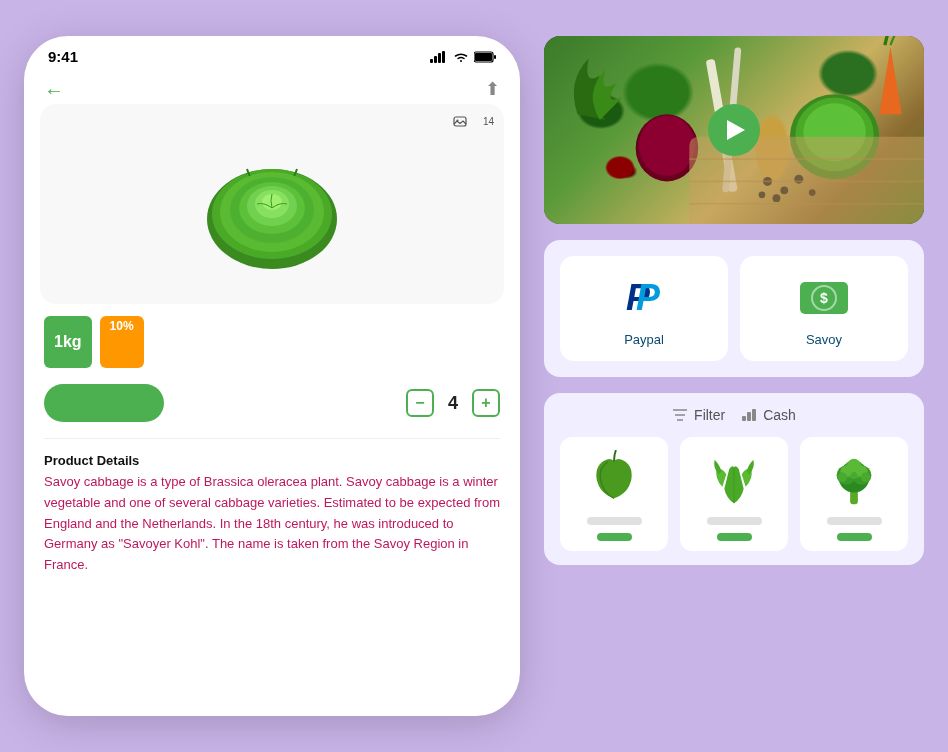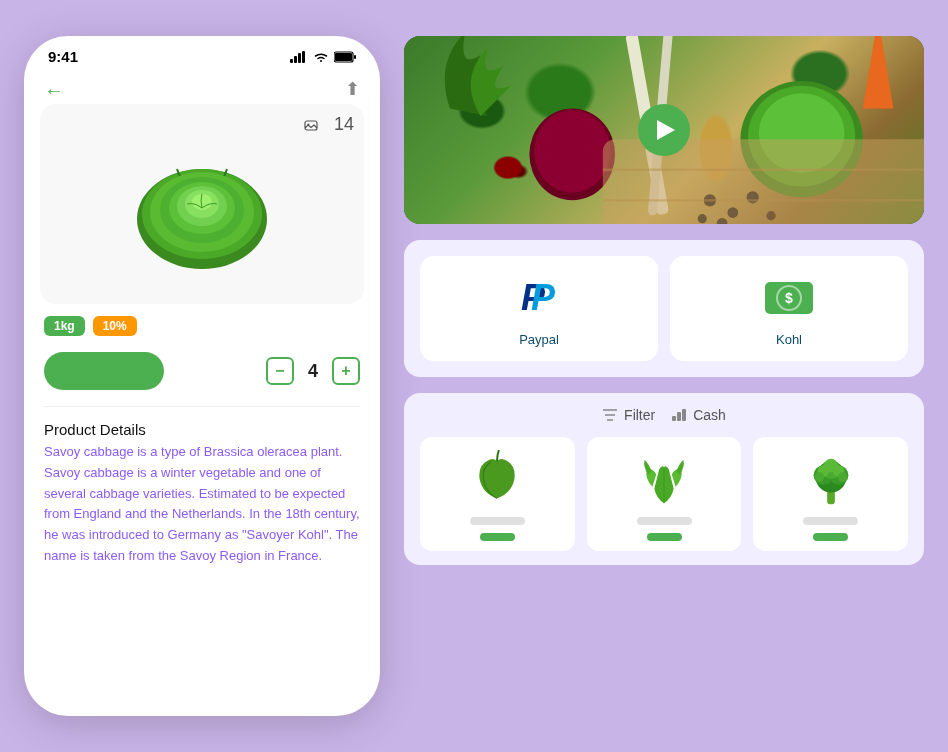--- a/index.html
+++ b/index.html
@@ -16,21 +16,21 @@
 
     .container {
       display: flex;
       gap: 24px;
       width: 900px;
       align-items: flex-start;
     }
 
     
     .phone {
-      width: 356px;
+      width: 496px;
       background: #fff;
       border-radius: 44px;
       padding: 0;
       box-shadow: 0 8px 40px rgba(0,0,0,0.18);
       overflow: hidden;
       min-height: 680px;
       flex-shrink: 0;
     }
 
     .phone-status-bar {
@@ -78,36 +78,36 @@
       overflow: hidden;
     }
 
     .image-counter {
       position: absolute;
       top: 10px;
       right: 10px;
       display: flex;
       align-items: center;
       gap: 16px;
-      font-size: 18px;
+      font-size: 10px;
       color: #555;
     }
 
     .product-tags {
       display: flex;
       gap: 8px;
       padding: 12px 20px 6px;
     }
 
     .tag-weight {
       background: #4CAF50;
       color: #fff;
       border-radius: 6px;
-      padding: 3px 10px;
-      font-size: 12px;
+      padding: 17px 10px;
+      font-size: 16px;
       font-weight: 600;
     }
 
     .tag-discount {
       background: #FF9800;
       color: #fff;
       border-radius: 6px;
       padding: 3px 10px;
       font-size: 12px;
       font-weight: 600;
@@ -161,29 +161,29 @@
       color: #222;
     }
 
     .divider {
       border: none;
       border-top: 1px solid #eee;
       margin: 6px 20px;
     }
 
     .product-details-title {
-      font-size: 15px;
-      font-weight: 400;
+      font-size: 13px;
+      font-weight: 700;
       color: #111;
       padding: 8px 20px 4px;
     }
 
     .product-details-text {
       font-size: 13px;
-      color: #8b5cf6;
+      color: #be185d;
       padding: 0 20px;
       line-height: 1.6;
     }
 
     
     .right-panel {
       display: flex;
       flex-direction: column;
       gap: 16px;
       flex: 1;
@@ -563,21 +563,21 @@
       </div>
 
 
       <div class="payment-card">
         <div class="payment-icon">
           <div class="cash-card">
             <div class="cash-circle"></div>
             <span class="cash-dollar">$</span>
           </div>
         </div>
-        <span class="payment-label">Kohl</span>
+        <span class="payment-label">Savoy</span>
       </div>
     </div>
 
     <div class="products-grid-card">
       <div class="grid-header">
         <div class="grid-filter">
           <svg width="16" height="14" viewBox="0 0 16 14">
             <line x1="1" y1="2" x2="15" y2="2" stroke="#888" stroke-width="1.5"></line>
             <line x1="3" y1="7" x2="13" y2="7" stroke="#888" stroke-width="1.5"></line>
             <line x1="5" y1="12" x2="11" y2="12" stroke="#888" stroke-width="1.5"></line>

